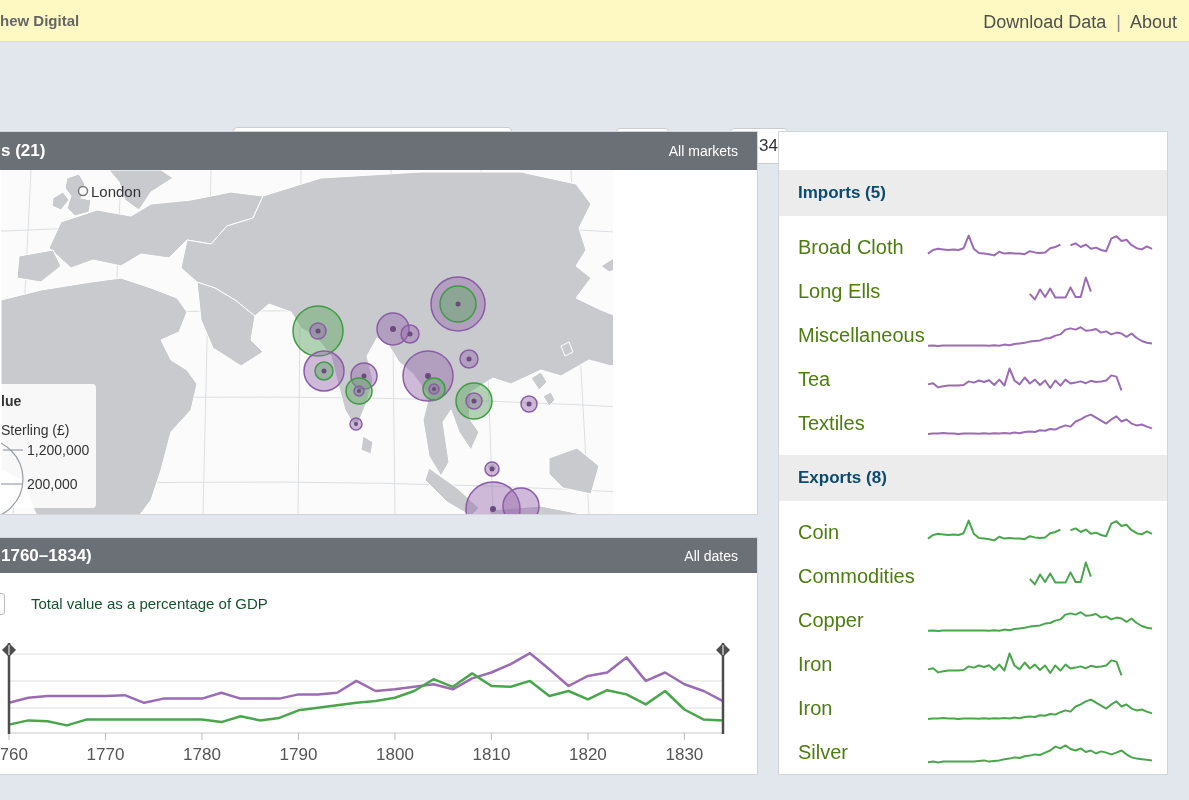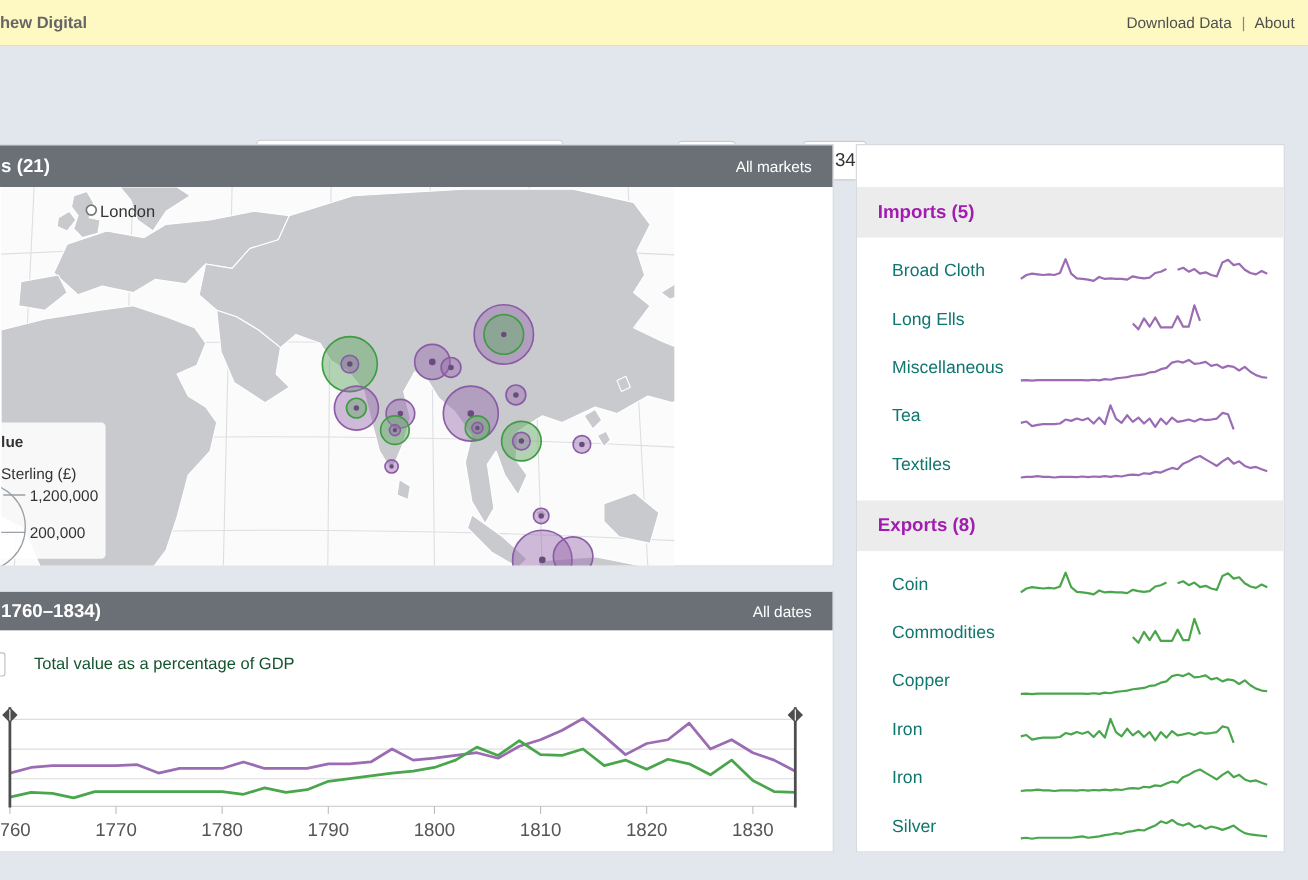--- a/index.html
+++ b/index.html
@@ -2,21 +2,21 @@
 <html><head>
 <meta charset="utf-8">
 <style>
   html,body{margin:0;padding:0}
   body{width:1189px;height:800px;overflow:hidden;position:relative;background:#e2e7ee;
        font-family:"Liberation Sans","DejaVu Sans",sans-serif;color:#333}
   .abs{position:absolute}
   
   #topbar{left:0;top:0;width:1189px;height:42px;background:#fef9c3;border-bottom:1px solid #d9dce0;box-sizing:border-box}
   #brand{left:0;top:12px;font-size:15px;font-weight:bold;color:#666;white-space:nowrap}
-  #toplinks{right:12px;top:12px;font-size:14px;color:#4f4f4f}
+  #toplinks{right:12px;top:12px;font-size:18px;color:#4f4f4f}
   #toplinks span{cursor:pointer}
   
   #controls{left:0;top:60px;width:1189px;height:52px}
   #pagetitle{left:0;top:74px;font-size:20px;font-weight:bold;color:#2e2e2e;white-space:nowrap;letter-spacing:-.3px}
   #dropdown{left:233px;top:67px;width:279px;height:38px;background:#fff;border:1px solid #c9ccd1;border-radius:4px;box-sizing:border-box;cursor:pointer}
   #dropdown .lbl{position:absolute;left:18px;top:0;line-height:36px;font-size:17px;color:#333;white-space:nowrap}
   #dropdown .caret{position:absolute;right:15px;top:16px;width:0;height:0;border-left:5px solid transparent;border-right:5px solid transparent;border-top:6px solid #444}
   .conj{top:74px;font-size:20px;font-weight:bold;color:#2e2e2e}
   .yearbox{top:68px;height:36px;background:#fff;border:1px solid #c9ccd1;border-radius:4px;box-sizing:border-box;
            font-size:17px;color:#333;text-align:center;font-family:inherit;padding:0}
@@ -33,24 +33,24 @@
   #mapwrap{position:absolute;left:40px;top:38px;width:612px;height:346px;background:#fbfbfb;overflow:hidden}
   
   #timePanel{left:-40px;top:537px;width:798px;height:238px}
   #timePanel .phead{height:35px;padding-left:40px}
   #gdpcheck{left:22px;top:55px;width:22px;height:22px;background:#fff;border:1px solid #b9bdc2;border-radius:3px;box-sizing:border-box;cursor:pointer}
   #gdplabel{left:70px;top:57px;font-size:15px;color:#14532d}
   #chartwrap{position:absolute;left:40px;top:100px;width:757px;height:138px}
   
   #comPanel{left:778px;top:131px;width:390px;height:644px}
   #comPanel .phead{padding-left:19px}
-  .band{height:46px;background:#ececec;display:flex;align-items:center;padding-left:19px;font-size:17px;font-weight:bold;color:#a21caf;box-sizing:border-box}
+  .band{height:46px;background:#ececec;display:flex;align-items:center;padding-left:19px;font-size:17px;font-weight:bold;color:#0c4a6e;box-sizing:border-box}
   .rows{padding:9px 0 10px 0}
   .crow{height:44px;display:flex;align-items:center;cursor:pointer}
-  .crow .nm{margin-left:32px;font-size:16px;color:#0f766e;white-space:nowrap}
+  .crow .nm{margin-left:19px;font-size:20px;color:#4d7c0f;white-space:nowrap}
   .crow svg{margin-left:auto;margin-right:13px}
   #comBody{position:absolute;left:0;top:38px;right:0;bottom:0;overflow:hidden}
   text{font-family:"Liberation Sans","DejaVu Sans",sans-serif}
 </style>
 </head>
 <body>
 
 <div id="topbar" class="abs">
   <div id="brand" class="abs">hew Digital</div>
   <div id="toplinks" class="abs">

